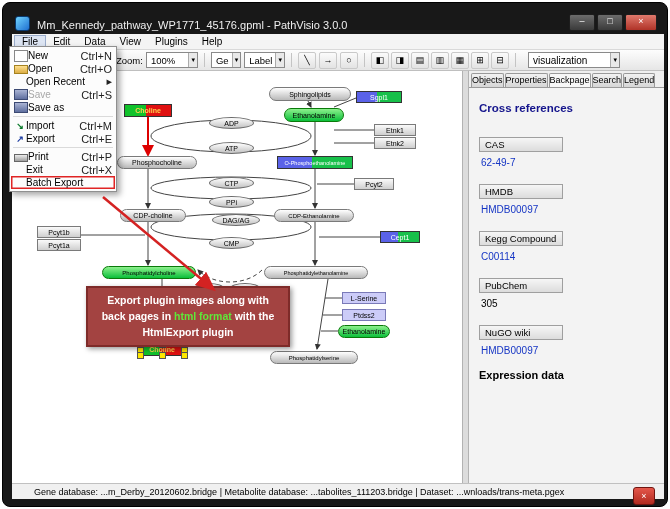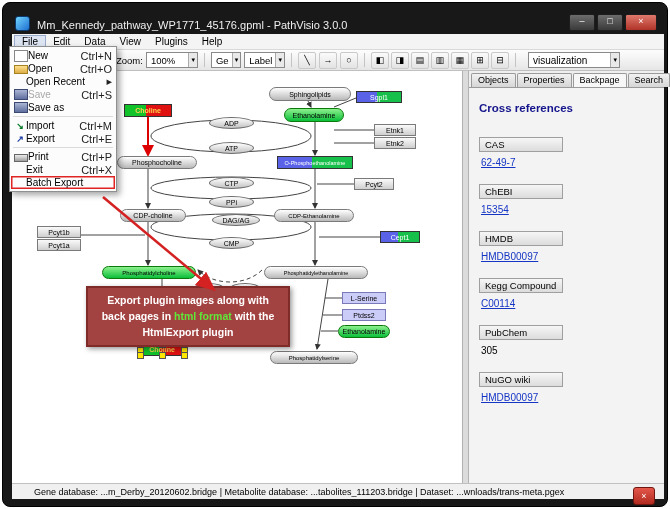--- a/index.html
+++ b/index.html
@@ -44,27 +44,27 @@
   .ico-export::after{content:"↗";color:#1a3aa0;font-size:9px;font-weight:bold;}
   .ico-print{width:10px;height:6px;background:linear-gradient(#ececec,#9f9f9f);border:1px solid #666;margin-top:3px;}
 
   
   #main{flex:1;display:flex;min-height:0;}
   #canvas{width:450px;flex:0 0 450px;background:#fff;position:relative;overflow:hidden;}
   #edge-svg{position:absolute;left:0;top:0;z-index:1;}
   #splitter{flex:0 0 5px;background:#dcdcdc;border-left:1px solid #b2b2b2;border-right:1px solid #b2b2b2;}
   #sidebar{flex:1;display:flex;flex-direction:column;background:#efefef;min-width:0;}
   #tabs{display:flex;gap:1px;padding:2px 0 0 2px;font-size:9px;flex:0 0 14px;}
-  .tab{padding:1px 6px;border:1px solid #9a9a9a;border-bottom:none;border-radius:2px 2px 0 0;background:linear-gradient(#f2f2f2,#d6d6d6);}
+  .tab{padding:1px 0;border:1px solid #9a9a9a;border-bottom:none;border-radius:2px 2px 0 0;background:linear-gradient(#f2f2f2,#d6d6d6);}
   .tab.active{background:#f7f7f7;}
   #panel{flex:1;border-top:1px solid #9a9a9a;background:#f3f3f3;padding:10px 10px 0 10px;overflow:hidden;}
   #xr-heading{color:#14148c;font-weight:bold;font-size:11.5px;margin:4px 0 20px 0;}
   .xr-h{display:inline-block;min-width:84px;box-sizing:border-box;padding:1px 5px;background:linear-gradient(#f6f6f6,#dcdcdc);border:1px solid #9f9f9f;font-size:9.5px;}
   .xr-v{margin:5px 0 13px 2px;font-size:10px;color:#000;}
-  .xr-v.link{color:#1535c4;text-decoration:underline;}
+  .xr-v.link{color:#1535c4;}
   #xr-footer{font-weight:bold;font-size:11px;margin-top:2px;}
 
   
   #statusbar{height:15px;flex:0 0 15px;border-top:1px solid #c0c0c0;background:#f0f0f0;font-size:9px;display:flex;align-items:center;padding:0 22px;white-space:nowrap;overflow:hidden;}
 
   
   .node{position:absolute;display:flex;align-items:center;justify-content:center;white-space:nowrap;box-sizing:border-box;font-size:7px;color:#000;z-index:2;}
   .s-metab{border:1px solid #7a7a7a;border-radius:8px;background:linear-gradient(#ffffff,#b9b9b9);}
   .s-ellipse{border:1px solid #6a6a6a;border-radius:50%;background:linear-gradient(#ffffff,#c2c2c2);}
   .s-ellipse-sm{border:1px solid #6a6a6a;border-radius:50%;background:linear-gradient(#ffffff,#c2c2c2);font-size:5.5px;}
@@ -230,26 +230,26 @@
             <span class="tab">Objects</span>
             <span class="tab">Properties</span>
             <span class="tab active">Backpage</span>
             <span class="tab">Search</span>
             <span class="tab">Legend</span>
           </div>
         <div id="panel">
           <div id="xr-heading">Cross references</div>
           <div id="xr-sections">
               <div><div class="xr-h">CAS</div><div class="xr-v link">62-49-7</div></div>
-              <div><div class="xr-h">ChEBI</div><div class="xr-v link">15354</div></div>
               <div><div class="xr-h">HMDB</div><div class="xr-v link">HMDB00097</div></div>
               <div><div class="xr-h">Kegg Compound</div><div class="xr-v link">C00114</div></div>
               <div><div class="xr-h">PubChem</div><div class="xr-v">305</div></div>
               <div><div class="xr-h">NuGO wiki</div><div class="xr-v link">HMDB00097</div></div>
             </div>
+          <div id="xr-footer">Expression data</div>
         </div>
       </div>
     </div>
 
     <div id="statusbar">
       <span>Gene database: ...m_Derby_20120602.bridge | Metabolite database: ...tabolites_111203.bridge | Dataset: ...wnloads/trans-meta.pgex</span>
     </div>
   </div>
 </div>
 

